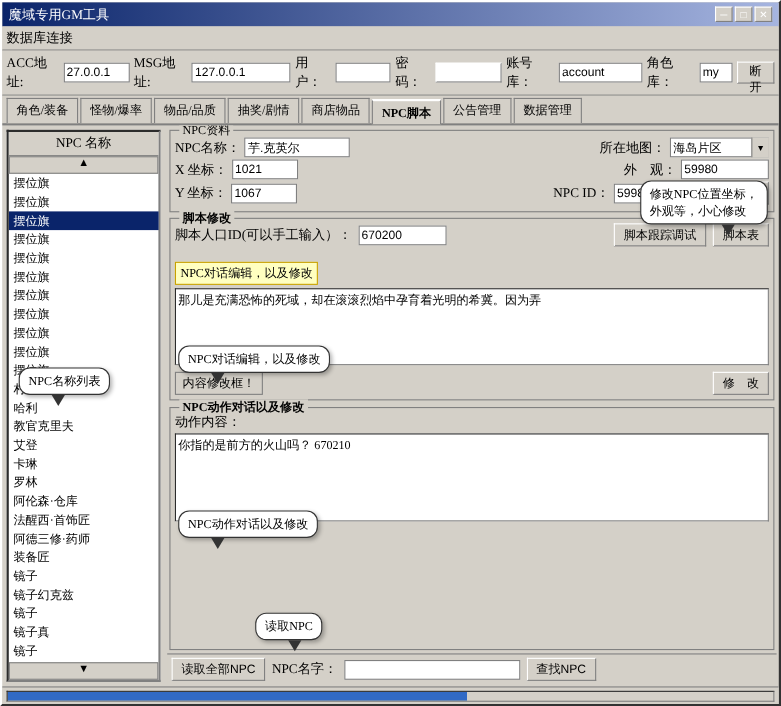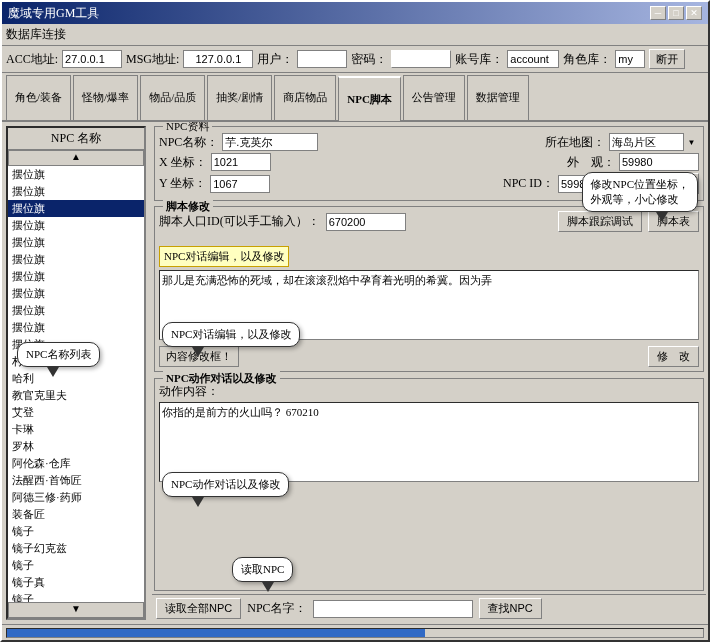--- a/index.html
+++ b/index.html
@@ -84,21 +84,21 @@
 
     
     .tabs {
       background: #d4d0c8;
       padding: 2px 4px 0;
       display: flex;
       gap: 2px;
       border-bottom: 2px solid #808080;
     }
     .tab {
-      padding: 14px 8px;
+      padding: 3px 8px;
       background: #d4d0c8;
       border: 1px solid #808080;
       border-bottom: none;
       font-size: 11px;
       cursor: pointer;
     }
     .tab.active {
       background: #d4d0c8;
       border-top: 2px solid #fff;
       font-weight: bold;
@@ -298,27 +298,27 @@
   </div>
 
   <div class="menu-bar">
     <span>数据库连接</span>
   </div>
 
   <div class="toolbar">
     <label>ACC地址:</label>
     <input type="text" style="width: 60px;" value="27.0.0.1">
     <label>MSG地址:</label>
-    <input type="text" style="width: 70px; text-align: center;" value="127.0.0.1">
+    <input type="text" style="width: 90px;" value="127.0.0.1">
     <label>用户：</label>
     <input type="text" style="width: 50px;" value="">
     <label>密码：</label>
     <input type="password" style="width: 60px;" value="">
     <label>账号库：</label>
-    <input type="text" style="width: 52px;" value="account">
+    <input type="text" style="width: 76px;" value="account">
     <label>角色库：</label>
     <input type="text" style="width: 30px;" value="my">
     <button class="toolbar-btn">断开</button>
   </div>
 
   <div class="tabs">
     <div class="tab"><span>角色/装备</span></div>
     <div class="tab"><span>怪物/爆率</span></div>
     <div class="tab"><span>物品/品质</span></div>
     <div class="tab"><span>抽奖/剧情</span></div>

